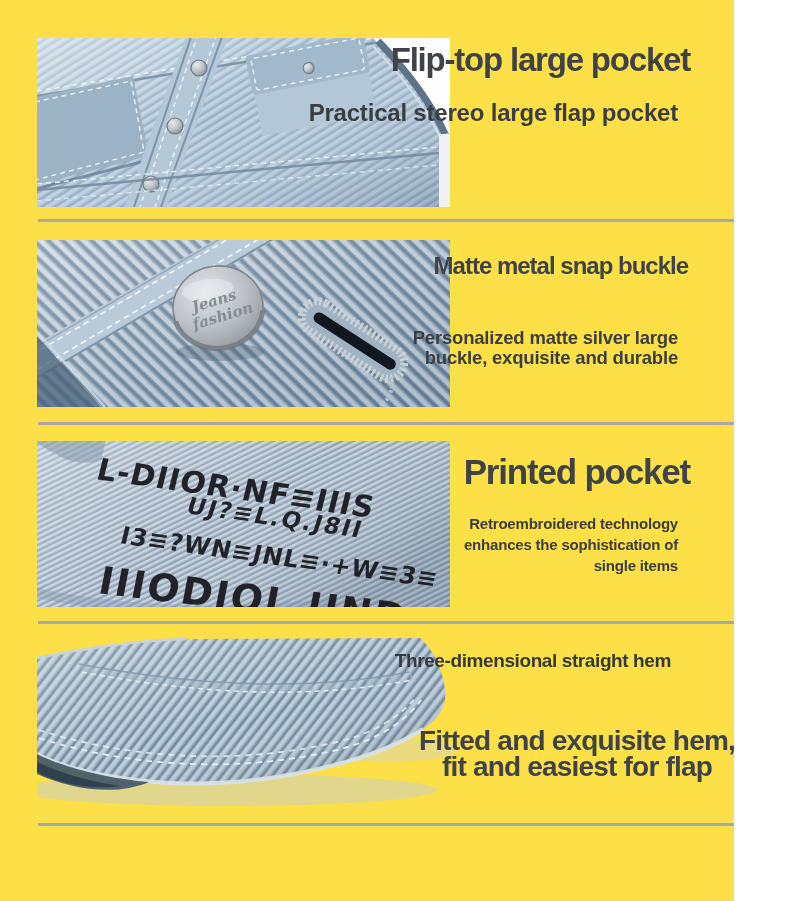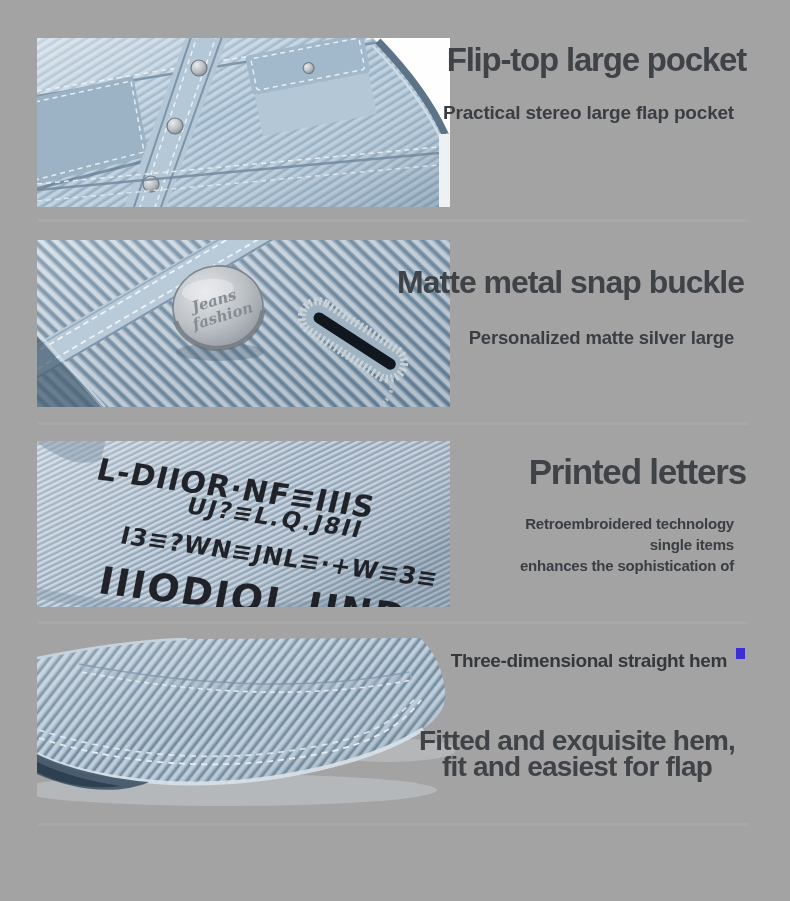--- a/index.html
+++ b/index.html
@@ -1,31 +1,31 @@
 <!DOCTYPE html>
 <html><head>
 <meta charset="utf-8">
 <style>
   html,body{margin:0;padding:0;background:#ffffff;}
-  .page{position:relative;width:790px;height:901px;background:#a3a3a3;overflow:hidden;
+  .page{position:relative;width:734px;height:901px;background:#fde047;overflow:hidden;
         font-family:"Liberation Sans",sans-serif;}
   .photo{position:absolute;overflow:hidden;}
   .photo svg{display:block;width:100%;height:100%;}
   .headline{position:absolute;font-weight:bold;color:#3f4347;white-space:nowrap;}
   .subline{position:absolute;font-weight:bold;color:#3a3e42;text-align:right;}
   .subline div{white-space:nowrap;}
   .divider{position:absolute;left:38px;width:710px;height:3px;background:#a8a8a8;}
   
   .photo1{left:37px;top:38px;width:413px;height:169px;}
   .title1{right:44px;top:41px;font-size:33px;letter-spacing:-1.2px;}
-  .sub1{right:56px;top:103px;font-size:19px;line-height:20px;letter-spacing:-0.2px;}
+  .sub1{right:56px;top:103px;font-size:24px;line-height:20px;letter-spacing:-0.2px;}
   .div1{top:219px;}
   
   .photo2{left:37px;top:240px;width:413px;height:167px;}
-  .title2{right:46px;top:264px;font-size:32px;letter-spacing:-1px;}
+  .title2{right:46px;top:252px;font-size:24px;letter-spacing:-1px;}
   .sub2{right:56px;top:328px;font-size:18.5px;line-height:20px;letter-spacing:-0.2px;}
   .div2{top:422px;}
   
   .photo3{left:37px;top:441px;width:413px;height:166px;}
   .title3{right:44px;top:452px;font-size:35px;letter-spacing:-1.2px;}
   .sub3{right:56px;top:513px;font-size:15px;line-height:21px;letter-spacing:-0.2px;}
   .div3{top:621px;}
   
   .photo4{left:37px;top:638px;width:418px;height:174px;}
   .title4-small{right:63px;top:650px;font-size:19px;letter-spacing:-0.4px;color:#35393d;}
@@ -141,20 +141,21 @@
         <rect x="-58" y="-16" width="116" height="32" rx="16" fill="#9fb3c2"></rect>
         <rect x="-58" y="-16" width="116" height="32" rx="16" fill="none" stroke="#ccd3d8" stroke-width="8" stroke-dasharray="2.5 2.5"></rect>
         <rect x="-46" y="-5.5" width="96" height="11" rx="5.5" fill="#10171e"></rect>
         <path d="M52,10 C60,18 64,30 58,40" stroke="#b7c1c9" stroke-width="4" fill="none" stroke-dasharray="2.5 2"></path>
       </g>
     </svg>
   </div>
   <div class="headline title2">Matte metal snap buckle</div>
   <div class="subline sub2">
     <div>Personalized matte silver large</div>
+    <div>buckle, exquisite and durable</div>
   </div>
   <div class="divider div2"></div>
 
   <div class="photo photo3">
     <svg viewBox="0 0 413 166" preserveAspectRatio="none">
       <defs>
         <pattern id="tw3" width="5" height="5" patternUnits="userSpaceOnUse" patternTransform="rotate(64)">
           <rect width="5" height="5" fill="#9fb1c2"></rect>
           <rect width="2.4" height="5" fill="#c9d4df"></rect>
           <rect x="3.6" width="0.9" height="5" fill="#8096aa"></rect>
@@ -173,25 +174,25 @@
       <path d="M0,2 C30,22 46,26 64,18 L70,-4 L0,-4 Z" fill="#7f94a8" opacity="0.5"></path>
       <path d="M-10,150 C80,170 180,176 300,162" stroke="#7c91a5" stroke-width="10" opacity="0.35" fill="none"></path>
       <g filter="url(#rough3)" fill="#16181c" font-family="'DejaVu Sans',sans-serif" font-weight="bold" opacity="0.92">
         <text transform="translate(58 38) rotate(8) skewX(-6)" font-size="30" letter-spacing="1">L-DIIOR·NF≡IIIS</text>
         <text transform="translate(148 72) rotate(8) skewX(-10)" font-size="23" letter-spacing="2">UJ?≡L.Q.J8II</text>
         <text transform="translate(82 102) rotate(8) skewX(-6)" font-size="24" letter-spacing="1">I3≡?WN≡JNL≡·+W≡3≡</text>
         <text transform="translate(60 152) rotate(7) skewX(-4)" font-size="38" letter-spacing="2">IIIODIOL.UND</text>
       </g>
     </svg>
   </div>
-  <div class="headline title3">Printed letters</div>
+  <div class="headline title3">Printed pocket</div>
   <div class="subline sub3">
     <div>Retroembroidered technology</div>
+    <div>enhances the sophistication of</div>
     <div>single items</div>
-    <div>enhances the sophistication of</div>
   </div>
   <div class="divider div3"></div>
 
   <div class="photo photo4">
     <svg viewBox="0 0 418 174" preserveAspectRatio="none">
       <defs>
         <pattern id="tw4" width="8" height="8" patternUnits="userSpaceOnUse" patternTransform="rotate(38)">
           <rect width="8" height="8" fill="#93a9ba"></rect>
           <rect width="3.6" height="8" fill="#bfcedb"></rect>
           <rect x="5.4" width="1.6" height="8" fill="#6c8396"></rect>

